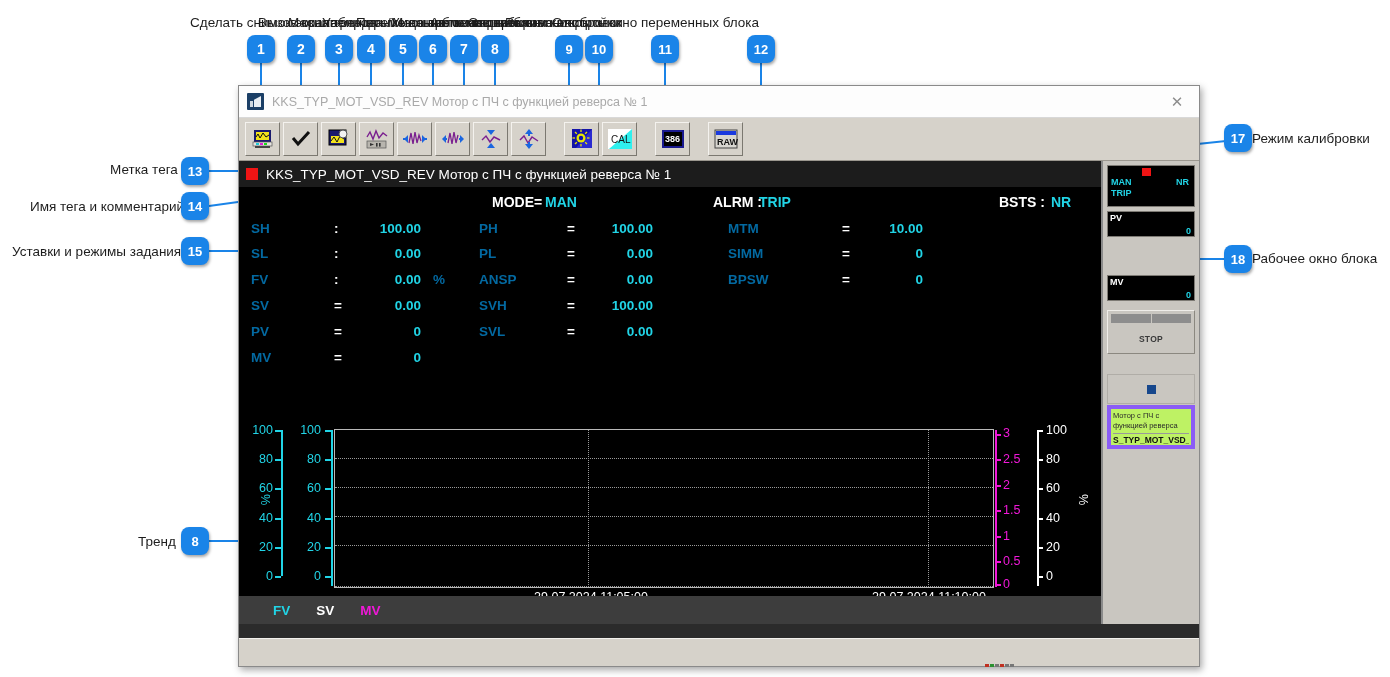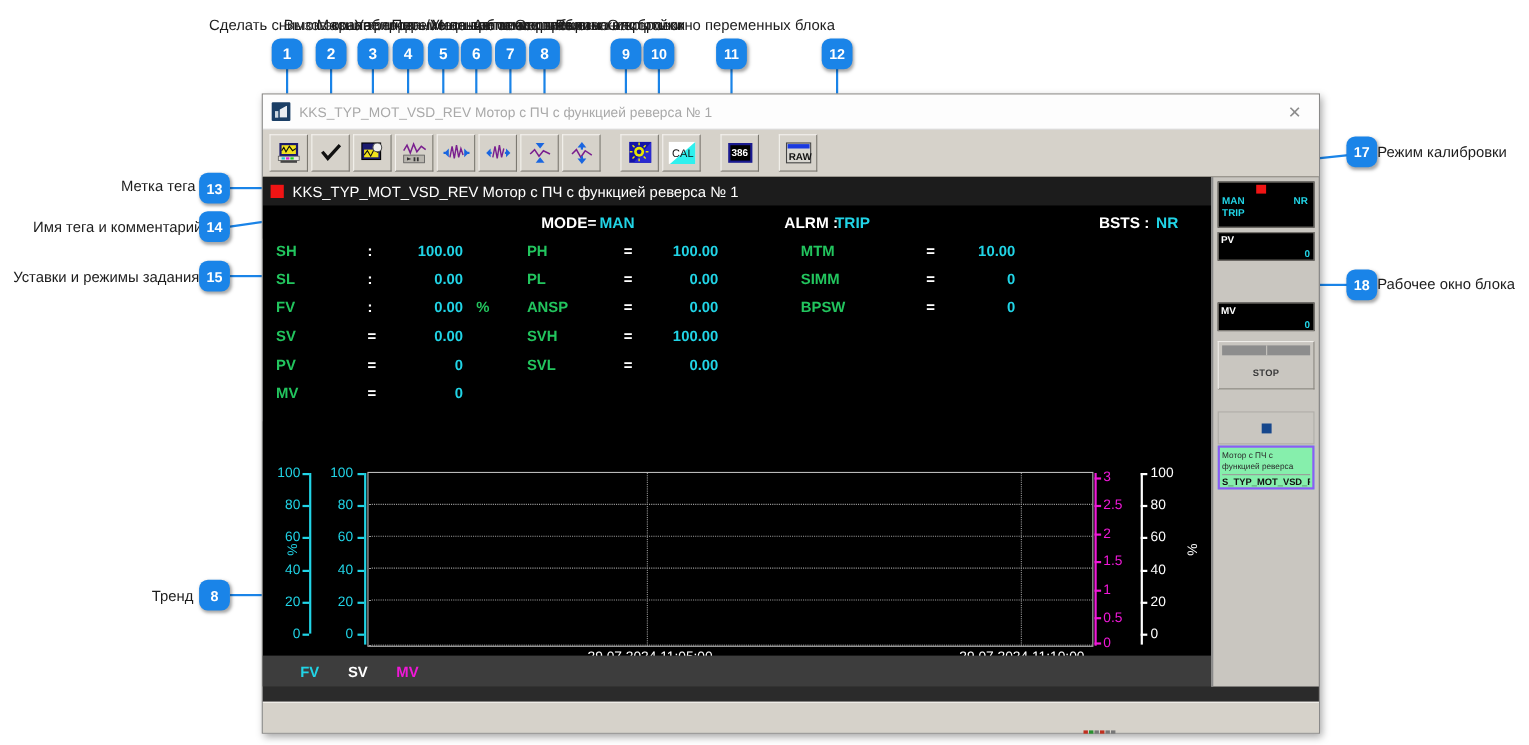--- a/index.html
+++ b/index.html
@@ -48,21 +48,21 @@
           background:#1c1c1c;}
   .tagsq{width:12px;height:12px;background:#f01414;}
   .tagtxt{font-size:13.5px;color:#ffffff;}
   .moderow{height:30px;display:flex;align-items:center;padding-left:7px;font-size:14px;
            font-weight:bold;background:#000;}
   .moderow .k{color:#fff;}
   .moderow .v{color:#21d4e6;}
   .m1{position:absolute;left:253px;}
   .grid{position:relative;height:166px;}
   .cell{position:absolute;font-size:13.5px;font-weight:bold;white-space:nowrap;}
-  .cell .k{color:#22c55e;}
+  .cell .k{color:#0369a1;}
   .cell .op{color:#ffffff;}
   .cell .v{color:#21d4e6;}
   .filler{flex:1 1 auto;background:#000;}
 
   
   .trendwrap{height:212px;background:#000;position:relative;}
   .legend{height:28px;background:#3d3d3d;display:flex;align-items:center;gap:26px;
           padding-left:34px;font-size:13.5px;font-weight:bold;}
   .lg-fv{color:#21d4e6;} .lg-sv{color:#ffffff;} .lg-mv{color:#f018d8;}
 
@@ -98,21 +98,21 @@
   .fp-btn .strip{position:absolute;left:3px;right:3px;top:3px;height:9px;background:#8d8d8d;}
   .fp-btn .strip.split{background:none;display:flex;}
   .fp-btn .strip .s1{flex:1;background:#f00000;}
   .fp-btn .strip .s2{flex:1;background:#1cd81c;}
   .fp-btn .strip .d{position:absolute;left:50%;top:0;width:1px;height:100%;background:#c9c6c0;}
   .fp-btn .cap{position:absolute;left:0;right:0;bottom:9px;text-align:center;
                font-size:8.5px;color:#3a3a3a;font-weight:bold;letter-spacing:.3px;}
   .fp-ind{margin-top:20px;height:28px;border:1px solid #b0ada7;background:#c9c6c0;
           display:flex;align-items:center;justify-content:center;}
   .fp-ind i{width:9px;height:9px;background:#16478c;display:block;}
-  .fp-cmt{margin-top:1px;background:#86efac;border:2px solid #8b5cf6;padding:2px 2px 0 2px;}
+  .fp-cmt{margin-top:1px;background:#bef264;border:4px solid #8b5cf6;padding:2px 2px 0 2px;}
   .fp-cmt .c{font-size:7.5px;color:#2a2a2a;line-height:10px;}
   .fp-cmt .t{font-size:8.5px;color:#111;font-weight:bold;border-top:1px solid #9a9a9a;
              margin-top:2px;padding-top:1px;white-space:nowrap;overflow:hidden;}
 
   
   .darkbar{height:14px;background:#2b2b2b;flex:0 0 auto;}
   .statusbar{height:27px;background:#d6d2ca;border-top:1px solid #f2f0ec;flex:0 0 auto;position:relative;}
   .sb-mini{position:absolute;right:185px;bottom:-1px;display:flex;gap:1px;align-items:flex-end;}
   .sb-mini i{display:block;width:4px;height:3px;}
 </style>

